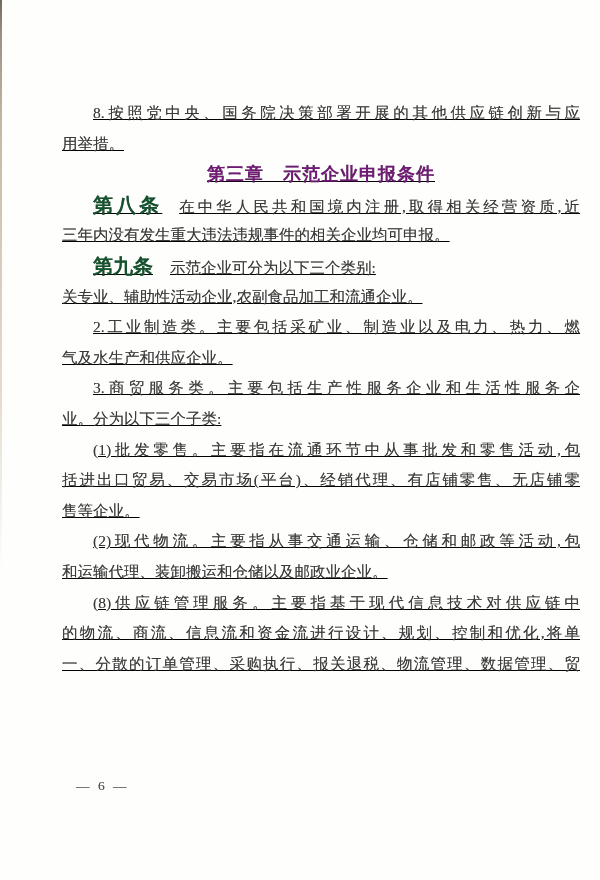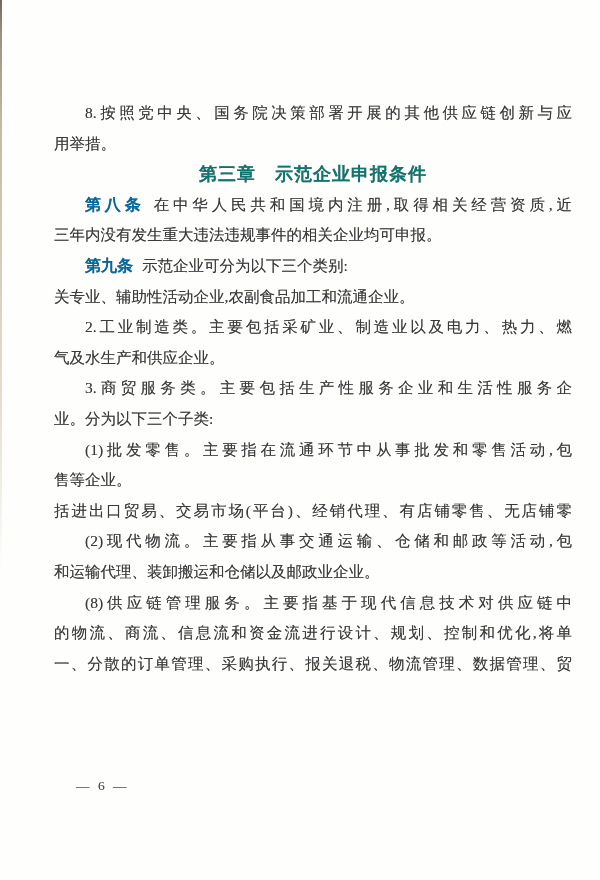--- a/index.html
+++ b/index.html
@@ -30,23 +30,24 @@
     background: linear-gradient(to bottom,
       #6f695e 0%,
       #9a9181 6%,
       #c3b9a4 22%,
       #d5ccba 45%,
       #e4ddcf 70%,
       rgba(228,221,207,0) 100%);
   }
   .content {
     position: absolute;
-    left: 54px;
+    left: 62px;
     top: 98px;
     width: 518px;
+    text-decoration: underline;
   }
   .line {
     margin: 0;
     height: 30.6px;
     line-height: 30.6px;
     font-size: 15.5px;
     color: #3a3a3a;
     text-shadow: 0 0 0.5px rgba(58,58,58,0.55);
     overflow: hidden;
   }
@@ -56,28 +57,28 @@
     text-align-last: justify;
   }
   .heading {
     text-align: left;
     text-align-last: center;
     text-indent: 0;
     font-family: "Liberation Sans", "DejaVu Sans", sans-serif;
     font-weight: bold;
     font-size: 18px;
     letter-spacing: 1px;
-    color: #0f766e;
+    color: #701a75;
   }
   .term {
     font-family: "Liberation Sans", "DejaVu Sans", sans-serif;
     font-weight: bold;
-    font-size: 16px;
-    color: #0369a1;
-    margin-right: 9px;
+    font-size: 20px;
+    color: #14532d;
+    margin-right: 17px;
   }
   .page-number {
     position: absolute;
     left: 76px;
     top: 776px;
     font-size: 13.5px;
     line-height: 20px;
     letter-spacing: 2.5px;
     color: #4a4a4a;
     text-shadow: 0 0 0.5px rgba(74,74,74,0.5);
@@ -102,22 +103,22 @@
 
     <p class="line">关专业、辅助性活动企业,农副食品加工和流通企业。</p>
 
     <p class="line indent fill">2.工业制造类。主要包括采矿业、制造业以及电力、热力、燃</p>
     <p class="line">气及水生产和供应企业。</p>
 
     <p class="line indent fill">3.商贸服务类。主要包括生产性服务企业和生活性服务企</p>
     <p class="line">业。分为以下三个子类:</p>
 
     <p class="line indent fill">(1)批发零售。主要指在流通环节中从事批发和零售活动,包</p>
+    <p class="line fill">括进出口贸易、交易市场(平台)、经销代理、有店铺零售、无店铺零</p>
     <p class="line">售等企业。</p>
-    <p class="line fill">括进出口贸易、交易市场(平台)、经销代理、有店铺零售、无店铺零</p>
 
     <p class="line indent fill">(2)现代物流。主要指从事交通运输、仓储和邮政等活动,包</p>
     <p class="line">和运输代理、装卸搬运和仓储以及邮政业企业。</p>
 
     <p class="line indent fill">(8)供应链管理服务。主要指基于现代信息技术对供应链中</p>
     <p class="line fill">的物流、商流、信息流和资金流进行设计、规划、控制和优化,将单</p>
     <p class="line fill">一、分散的订单管理、采购执行、报关退税、物流管理、数据管理、贸</p>
   </main>
 
   <div class="page-number">— 6 —</div>

